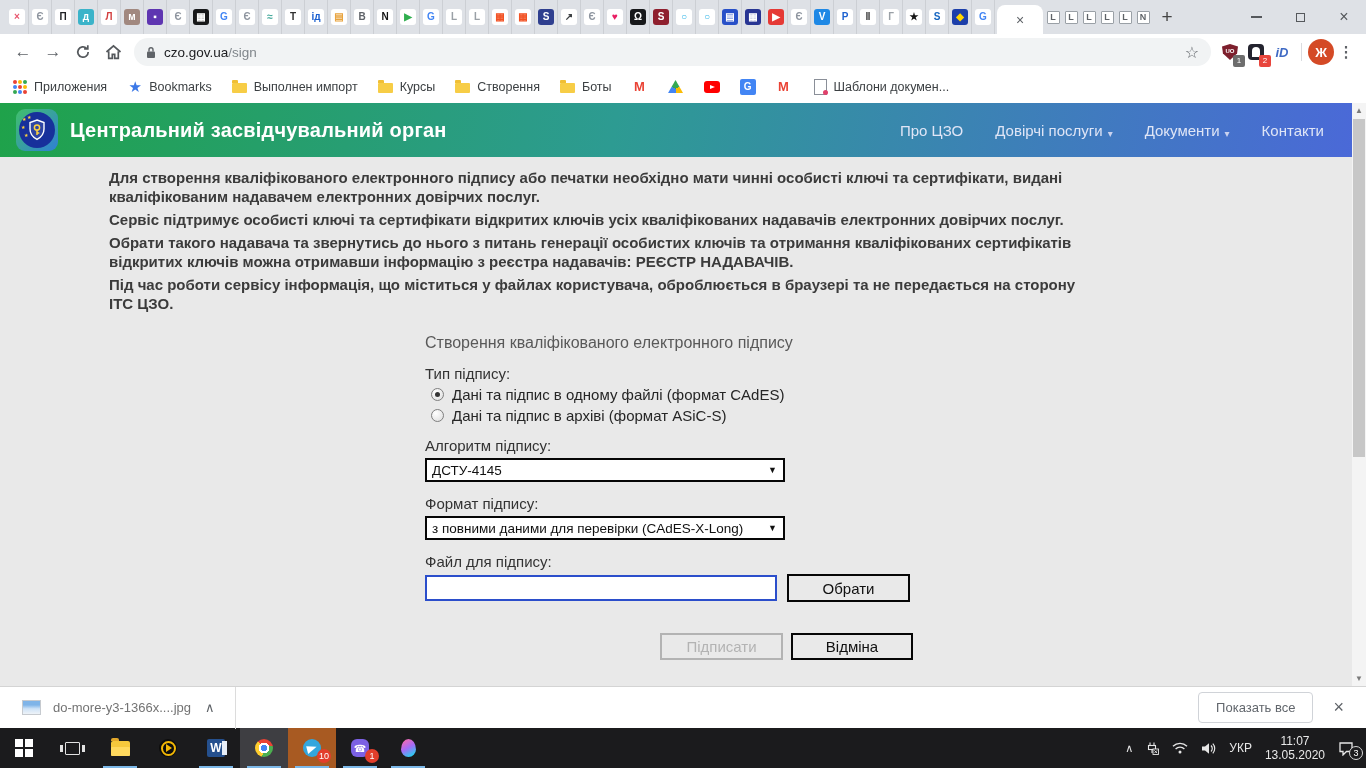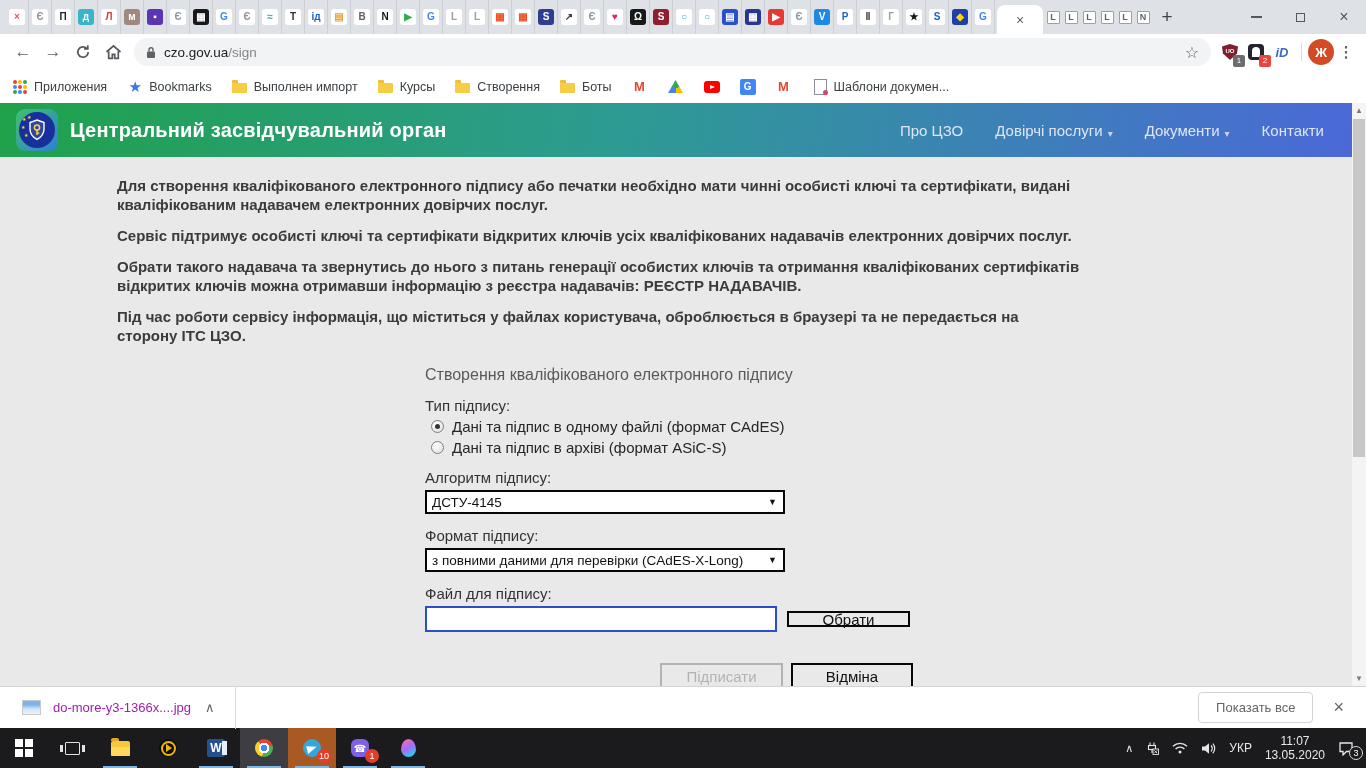--- a/index.html
+++ b/index.html
@@ -69,53 +69,53 @@
   .logo-stars { position:absolute; left:3px; top:5px; color:#ffd23e; font-size:5px; line-height:5px; text-shadow:-1px 8px 0 #ffd23e, 2px 16px 0 #ffd23e, 5px -2px 0 #ffd23e; }
   .site-title { color:#fff; font-size:20px; font-weight:bold; margin-left:12px; letter-spacing:.2px; }
   .site-nav { margin-left:auto; margin-right:26px; display:flex; gap:32px; }
   .nav-link { color:#dfe5f6; font-size:15px; cursor:pointer; display:flex; align-items:flex-end; gap:5px; }
   .nav-caret { font-size:10px; color:#c9d2ef; }
   .nav-caret:empty { display:none; }
 
   
   .page { position:relative; height:529px; background:#e9e9e9; overflow:hidden; }
   .paras { padding:7px 0 0 105px; width:1092px; font-size:15px; font-weight:bold; color:#3b3b3b; line-height:19px; }
-  .paras p { margin:12px; }
+  .paras p { margin:4px; }
   .plink { cursor:pointer; }
 
   .sign-form { margin:21px 0 0 425px; width:497px; }
   .f-title { font-size:16px; color:#595959; }
   .f-sub { margin-top:9px; padding-bottom:9px; border-bottom:1px solid #3c3c3c; font-size:15px; font-weight:bold; color:#141414; }
   .f-label { margin-top:13px; font-size:15px; color:#333; }
   .radio-row { display:flex; align-items:center; gap:8px; margin:4px 0 0 6px; cursor:pointer; }
   .radio { width:13px; height:13px; border-radius:50%; border:1px solid #7f7f7f; background:radial-gradient(circle at 35% 30%, #fff, #dcdcdc); position:relative; flex:0 0 auto; }
   .radio[data-on="true"]::after { content:""; position:absolute; left:3px; top:3px; width:5px; height:5px; border-radius:50%; background:#353535; }
   .radio-label { font-size:15px; color:#262626; }
   .sel { margin-top:4px; width:360px; height:24px; border:2px solid #060606; background:#fff; display:flex; align-items:center; padding:0 20px 0 5px; position:relative; cursor:pointer; }
   .sel-value { font-size:13.5px; color:#111; white-space:nowrap; }
   .sel-caret { position:absolute; right:6px; top:5px; font-size:9px; color:#111; }
   .file-row { margin-top:4px; display:flex; align-items:center; gap:10px; }
   .file-input { width:352px; height:26px; border:2px solid #2b4ecb; background:#fff; font-size:13.5px; padding:0 5px; outline:none; font-family:"Liberation Sans", sans-serif; }
   .btn { display:flex; align-items:center; justify-content:center; background:transparent; font-size:15px; cursor:pointer; font-family:"Liberation Sans", sans-serif; }
-  .btn-choose { width:123px; height:16px; border:2px solid #060606; color:#111; }
+  .btn-choose { width:123px; height:28px; border:2px solid #060606; color:#111; }
   .actions { margin-top:31px; display:flex; justify-content:flex-end; gap:8px; padding-right:9px; }
   .btn-sign { width:123px; height:27px; border:2px solid #b3b3b3; color:#b3b3b3; cursor:default; }
   .btn-cancel { width:122px; height:27px; border:2px solid #060606; color:#111; }
 
   
   .pg-scroll { position:absolute; right:0; top:103px; width:14px; height:583px; background:#f4f4f4; z-index:5; }
   .sc-arrow { height:15px; display:flex; align-items:center; justify-content:center; font-size:8px; color:#7b7b7b; cursor:pointer; }
   .sc-thumb { position:absolute; left:1px; top:16px; width:12px; height:338px; background:#c7c7c7; cursor:pointer; }
   .sc-arrow.down { position:absolute; bottom:0; left:0; right:0; }
 
   
   .dlbar { height:42px; background:#fff; border-top:1px solid #d4d4d4; display:flex; align-items:center; }
   .dl-item { display:flex; align-items:center; height:100%; padding:0 10px 0 22px; cursor:pointer; }
   .dl-thumb { width:19px; height:15px; border:1px solid #c6cacf; background:linear-gradient(#7fb4e8 30%, #cfe3f7 60%, #eef3f8); margin-right:12px; }
-  .dl-name { font-size:13px; color:#a21caf; }
+  .dl-name { font-size:13px; color:#737373; }
   .dl-caret { margin-left:14px; color:#5f6368; font-size:13px; }
   .dl-sep { width:1px; height:42px; background:#dcdcdc; margin-left:10px; }
   .dl-spacer { flex:1; }
   .dl-showall { border:1px solid #d0d3d8; border-radius:4px; background:#fff; padding:7px 17px; font-size:13px; color:#62676d; margin-right:20px; cursor:pointer; font-family:"Liberation Sans", sans-serif; }
   .dl-close { color:#5f6368; font-size:18px; margin-right:22px; cursor:pointer; }
 
   
   .taskbar { height:40px; background:#1b1b1d; display:flex; align-items:stretch; }
   .tb-app { position:relative; width:48px; display:flex; align-items:center; justify-content:center; cursor:pointer; }
   .tb-app[data-active="true"] { background:#3e3e42; }

